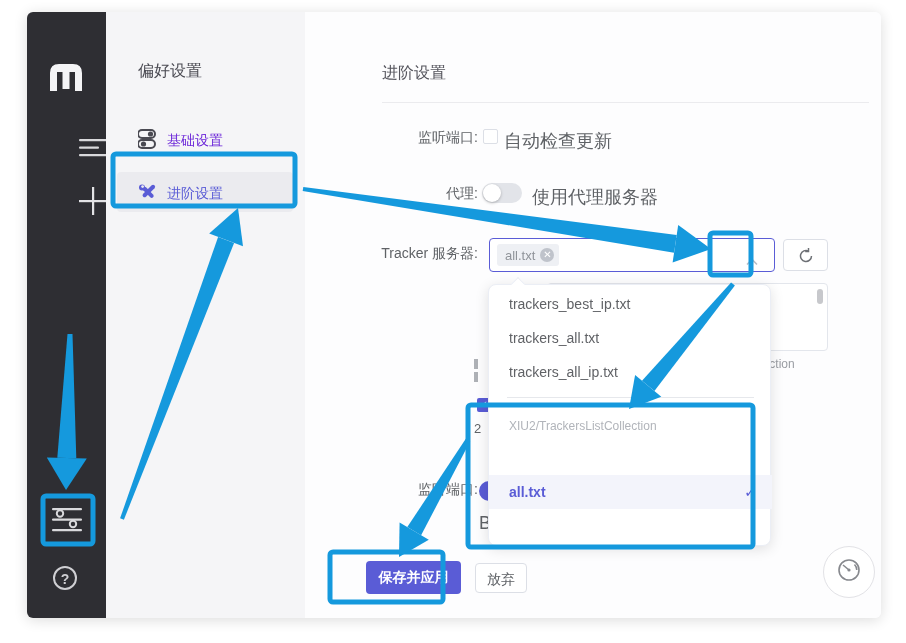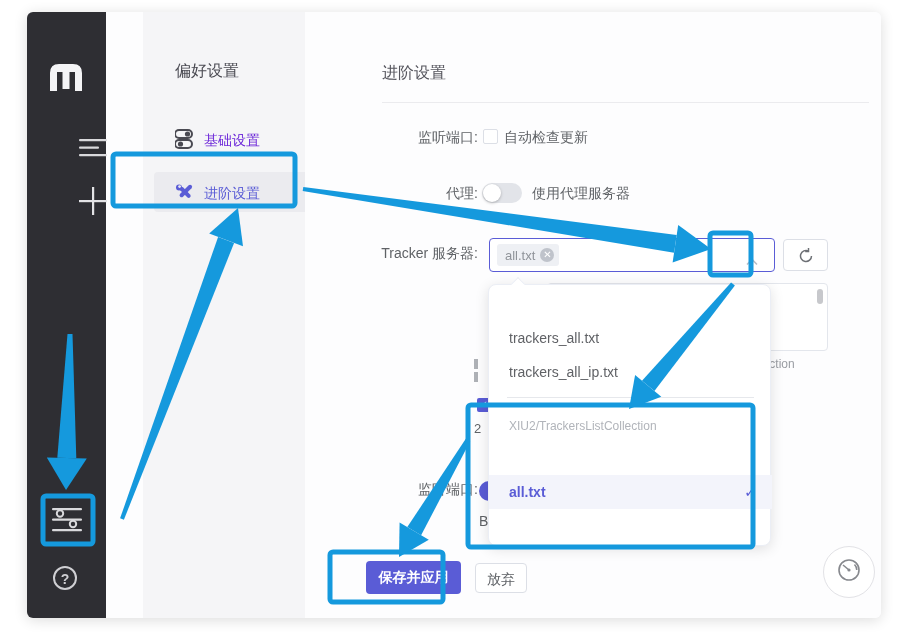--- a/index.html
+++ b/index.html
@@ -4,34 +4,34 @@
 <style>
   html,body{margin:0;padding:0;background:#ffffff;}
   body{width:906px;height:643px;position:relative;overflow:hidden;
        font-family:"Liberation Sans","DejaVu Sans",sans-serif;
        -webkit-font-smoothing:antialiased;}
   .abs{position:absolute;box-sizing:border-box;}
   
   .window{left:27px;top:12px;width:854px;height:606px;border-radius:6px;
           background:#fdfdfe;box-shadow:0 2px 14px rgba(0,0,0,.14);overflow:hidden;}
   .sidebar{left:0;top:0;width:79px;height:606px;background:#2e2e33;}
-  .prefs-panel{left:79px;top:0;width:199px;height:606px;background:#f5f5f7;margin-left:37px;}
+  .prefs-panel{left:79px;top:0;width:199px;height:606px;background:#f5f5f7;}
   .main-area{left:278px;top:0;width:576px;height:606px;background:#fdfdfe;}
   .help-circle{width:24px;height:24px;border:2px solid #cfcfd3;border-radius:50%;
                color:#cfcfd3;font-size:14px;line-height:22px;text-align:center;font-weight:bold;}
   
   .prefs-title{font-size:16px;color:#4b4b53;}
   .nav-item{font-size:14px;color:#6d28d9;}
   .nav-active-bg{background:#ebebef;border-radius:4px;}
   .nav-active{color:#5a5cd6;}
   
   .h-title{font-size:16px;color:#55555d;}
   .divider{height:1px;background:#ebebee;}
   .flabel{font-size:14px;color:#5f6266;text-align:right;}
-  .ftext{font-size:14px;color:#5f6266;}
+  .ftext{font-size:18px;color:#5f6266;}
   .checkbox{width:15px;height:15px;border:1px solid #dcdfe6;border-radius:2px;background:#fff;}
   .toggle-off{width:40px;height:20px;border-radius:10px;background:#e2e4e9;}
   .toggle-off .knob{position:absolute;left:1px;top:1px;width:18px;height:18px;border-radius:50%;
                     background:#fff;box-shadow:0 1px 3px rgba(0,0,0,.25);}
   .select-box{border:1px solid #5a5cd6;border-radius:4px;background:#fff;}
   .tag{background:#eef0f4;border-radius:3px;color:#8f9399;font-size:13px;
        display:flex;align-items:center;gap:5px;padding:0 5px 0 8px;height:22px;}
   .tag-close{width:14px;height:14px;border-radius:50%;background:#bfc3cb;color:#fff;
              font-size:10px;line-height:14px;text-align:center;}
   .sq-btn{border:1px solid #dcdfe6;border-radius:4px;background:#fff;}
@@ -171,20 +171,21 @@
     <div class="abs frag" style="left:169px;top:347px;width:4px;height:10px;background:#aeb1b6;"></div>
     <div class="abs frag" style="left:169px;top:360px;width:4px;height:10px;background:#aeb1b6;"></div>
     <div class="abs frag mini-check" style="left:172px;top:386px;width:14px;height:14px;">✓</div>
     <div class="abs frag ftext" style="left:169px;top:409px;font-size:13px;">2</div>
     <div class="abs flabel frag" style="left:52px;top:469px;width:121px;">监听端口:</div>
     <div class="abs frag mini-toggle" style="left:174px;top:469px;width:40px;height:20px;"></div>
     <div class="abs frag ftext" style="left:174px;top:501px;">BT</div>
 
     <div class="abs popup" style="left:183px;top:272px;width:283px;height:262px;">
       <div class="abs popup-caret" style="left:24px;top:-6px;"></div>
+      <div class="abs dd-item" style="left:0;top:2px;width:283px;">trackers_best_ip.txt</div>
       <div class="abs dd-item" style="left:0;top:36px;width:283px;">trackers_all.txt</div>
       <div class="abs dd-item" style="left:0;top:70px;width:283px;">trackers_all_ip.txt</div>
       <div class="abs dd-divider" style="left:18px;top:112px;width:247px;"></div>
       <div class="abs dd-group" style="left:0;top:130px;width:283px;">XIU2/TrackersListCollection</div>
       <div class="abs dd-item dd-selected" style="left:0;top:190px;width:283px;">
         <span>all.txt</span>
         <span class="dd-check">✓</span>
       </div>
     </div>
 

